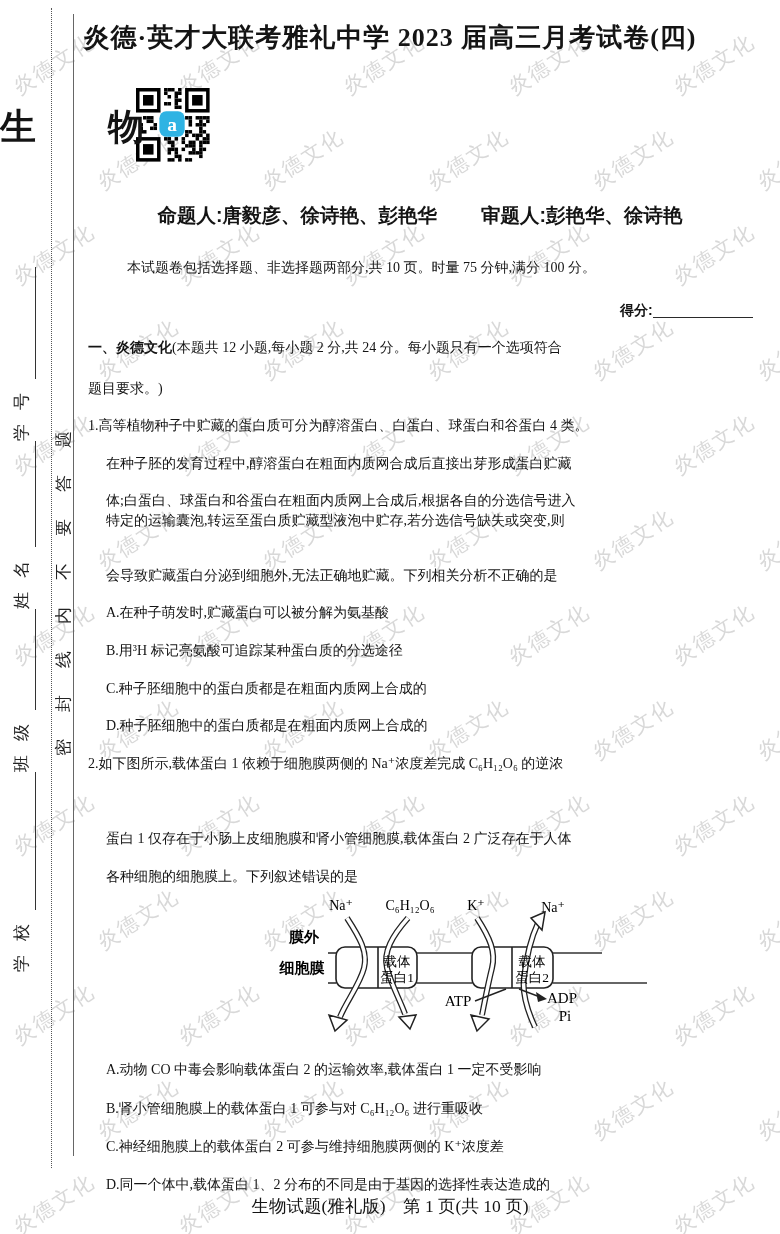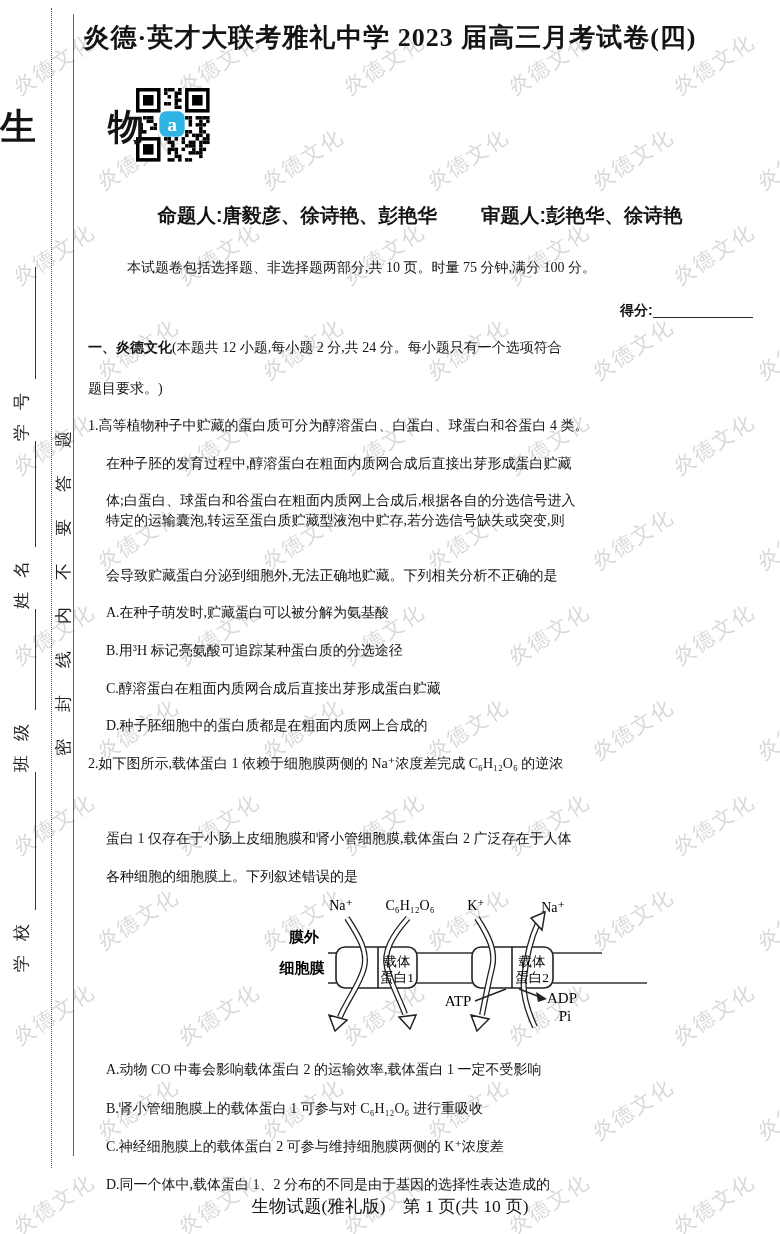--- a/index.html
+++ b/index.html
@@ -253,21 +253,21 @@
     </div>
     <div class="t" style="left:88px;top:377px">题目要求。)</div>
 
     <div class="t" style="left:88px;top:414px">1.高等植物种子中贮藏的蛋白质可分为醇溶蛋白、白蛋白、球蛋白和谷蛋白 4 类。</div>
     <div class="t" style="left:106px;top:452px">在种子胚的发育过程中,醇溶蛋白在粗面内质网合成后直接出芽形成蛋白贮藏</div>
     <div class="t" style="left:106px;top:489px">体;白蛋白、球蛋白和谷蛋白在粗面内质网上合成后,根据各自的分选信号进入</div>
     <div class="t" style="left:106px;top:509px">特定的运输囊泡,转运至蛋白质贮藏型液泡中贮存,若分选信号缺失或突变,则</div>
     <div class="t" style="left:106px;top:564px">会导致贮藏蛋白分泌到细胞外,无法正确地贮藏。下列相关分析不正确的是</div>
     <div class="t" style="left:106px;top:639px">B.用³H 标记亮氨酸可追踪某种蛋白质的分选途径</div>
     <div class="t" style="left:106px;top:601px">A.在种子萌发时,贮藏蛋白可以被分解为氨基酸</div>
-    <div class="t" style="left:106px;top:677px">C.醇溶蛋白在粗面内质网合成后直接出芽形成蛋白贮藏</div>
+    <div class="t" style="left:106px;top:677px">C.种子胚细胞中的蛋白质都是在粗面内质网上合成的</div>
     <div class="t" style="left:106px;top:714px">D.种子胚细胞中的蛋白质都是在粗面内质网上合成的</div>
 
     <div class="t" style="left:88px;top:752px">2.如下图所示,载体蛋白 1 依赖于细胞膜两侧的 Na⁺浓度差完成 C₆H₁₂O₆ 的逆浓</div>
     <div class="t" style="left:106px;top:827px">蛋白 1 仅存在于小肠上皮细胞膜和肾小管细胞膜,载体蛋白 2 广泛存在于人体</div>
     <div class="t" style="left:106px;top:865px">各种细胞的细胞膜上。下列叙述错误的是</div>
 
     <svg class="diag" width="410" height="158" viewBox="0 0 410 158">
 
       <g stroke="#333" stroke-width="1.6">
         <line x1="88" y1="63" x2="96" y2="63"></line>

